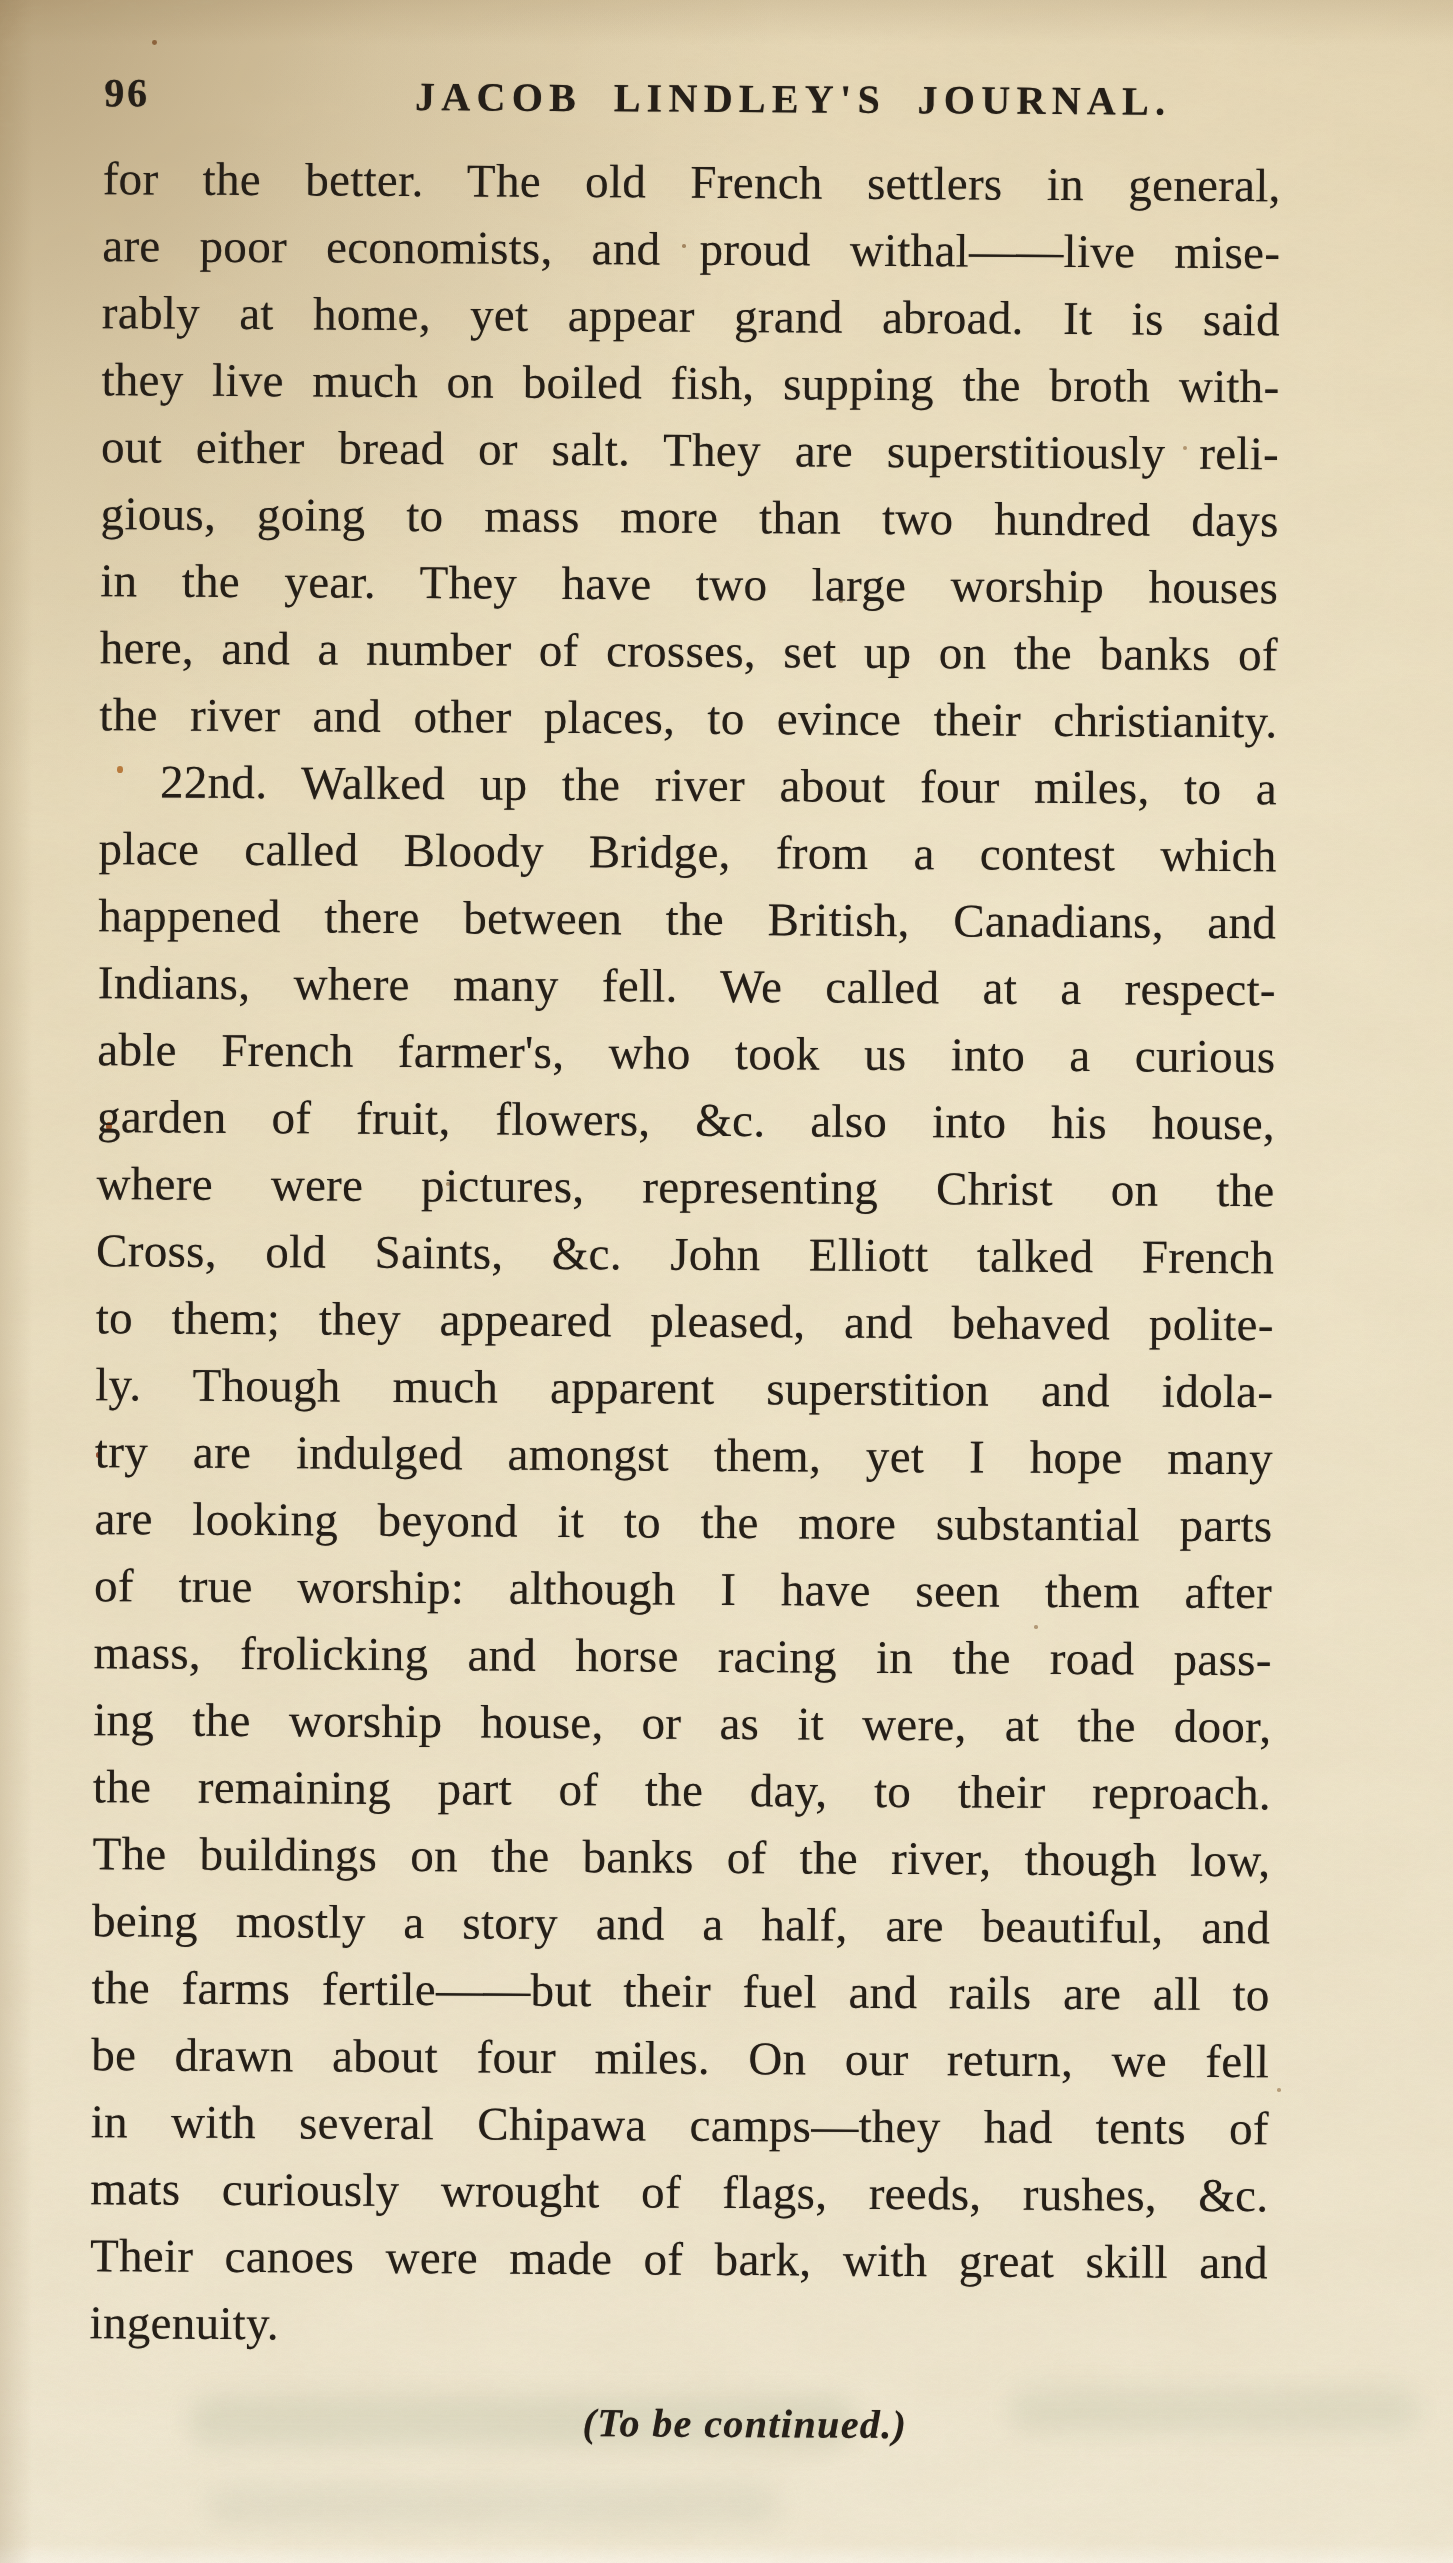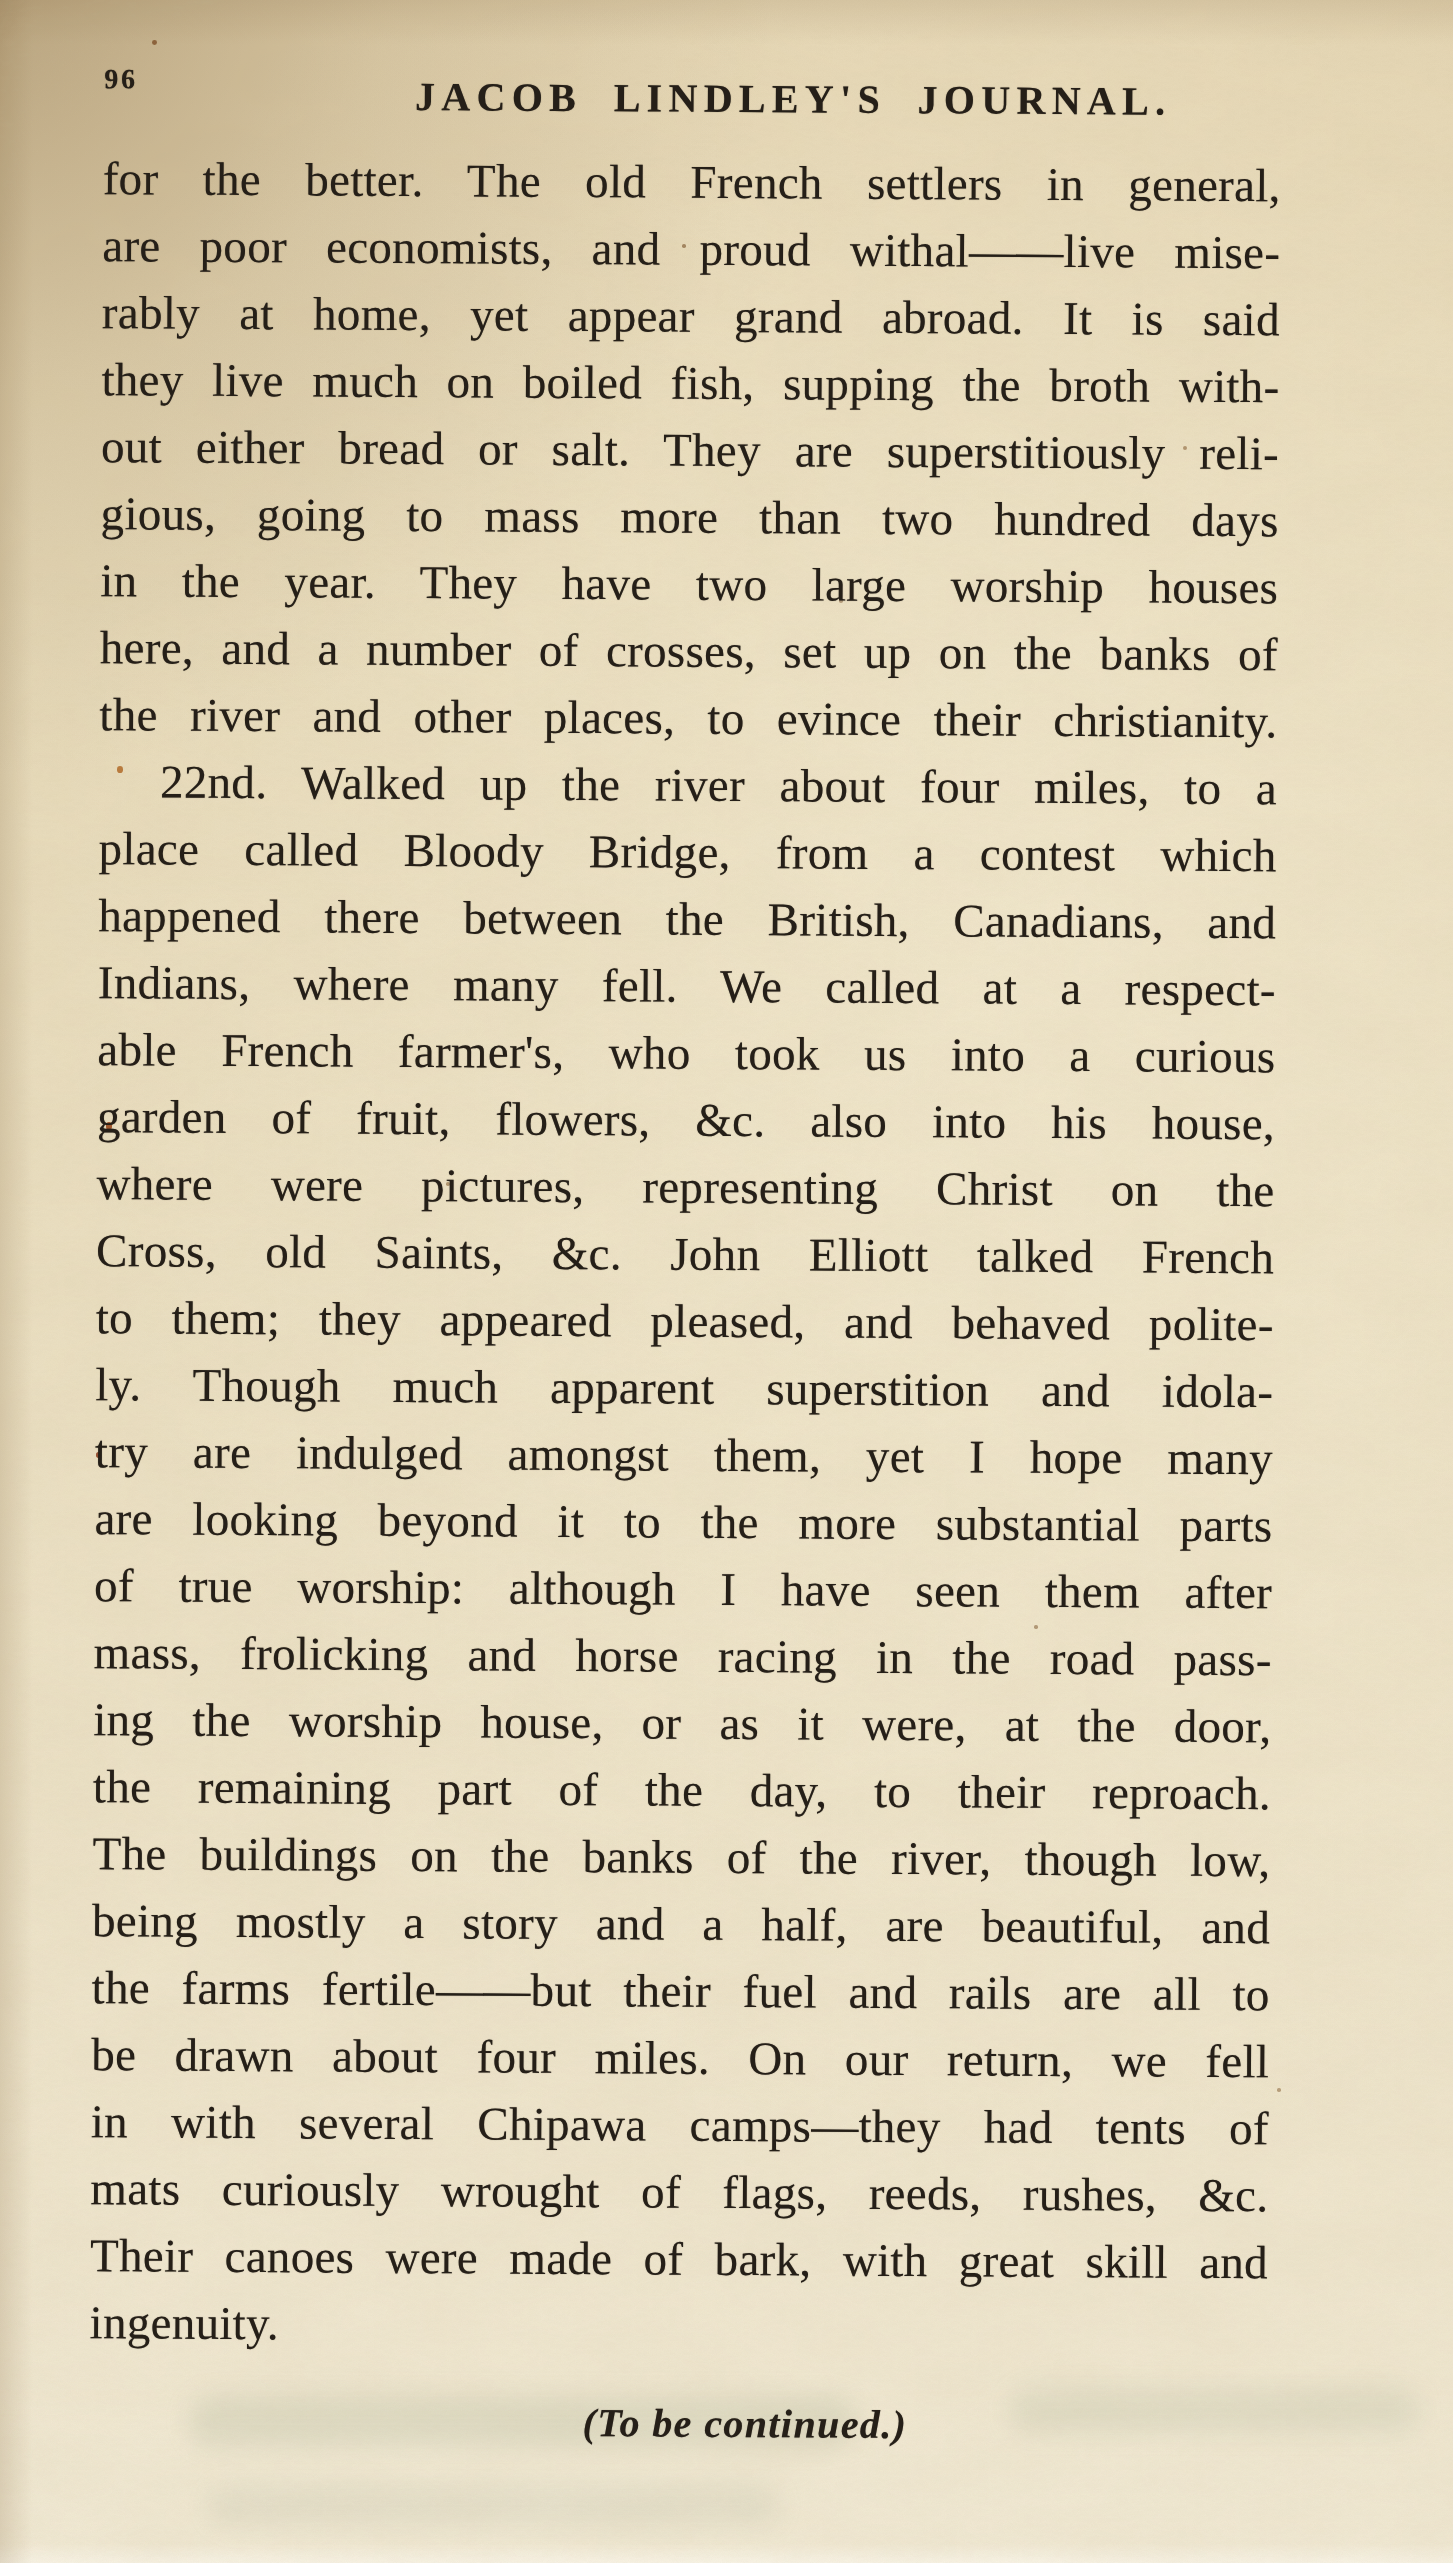--- a/index.html
+++ b/index.html
@@ -33,22 +33,22 @@
   .sheet {
     position: absolute;
     inset: 0;
     z-index: 3;
     transform: rotate(0.35deg);
     transform-origin: 727px 1281px;
   }
   .pagenum {
     position: absolute;
     left: 97px;
-    top: 67px;
-    font-size: 28px;
+    top: 73px;
+    font-size: 40px;
     font-weight: bold;
     letter-spacing: 2.8px;
     text-shadow: 0 0 1px rgba(35,28,18,0.6);
   }
   .runhead {
     position: absolute;
     left: 118px;
     right: 0;
     top: 75px;
     text-align: center;

